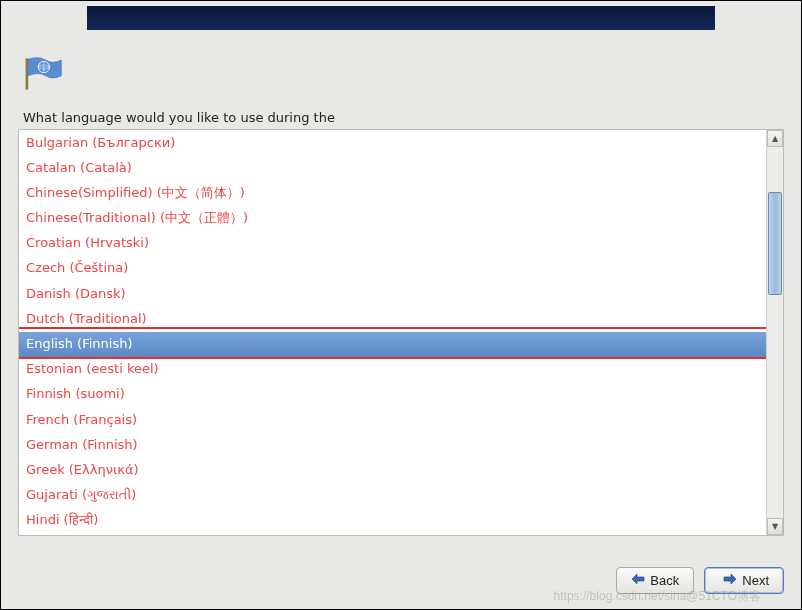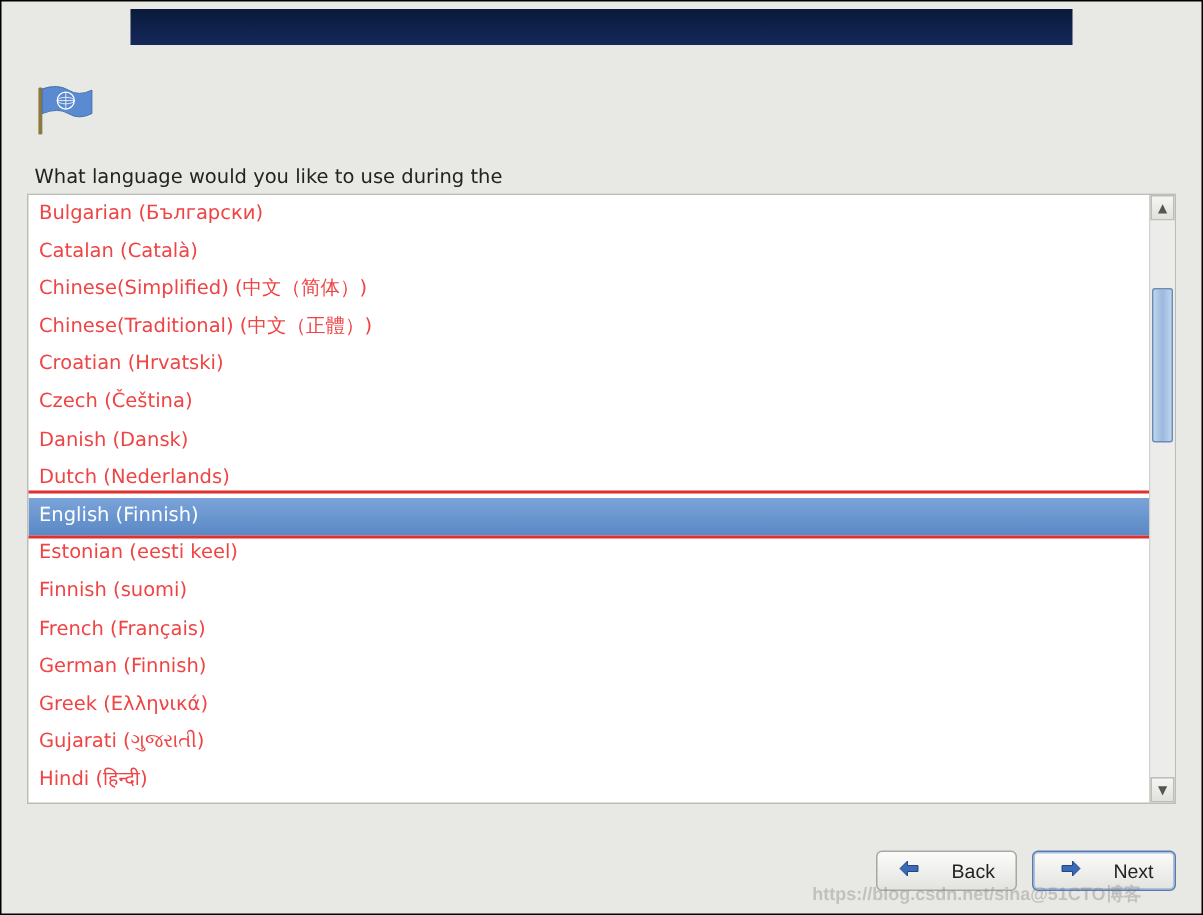--- a/index.html
+++ b/index.html
@@ -113,21 +113,21 @@
       right: 17px;
       left: 17px;
       display: flex;
       justify-content: flex-end;
       gap: 10px;
       padding-top: 10px;
     }
     .btn {
       display: inline-flex;
       align-items: center;
-      gap: 21px;
+      gap: 5px;
       padding: 5px 14px;
       background: linear-gradient(to bottom, #fbfbfa, #e3e3e0);
       border: 1px solid #a8a8a3;
       border-radius: 4px;
       font-size: 13px;
       color: #222;
       cursor: pointer;
       min-width: 76px;
       justify-content: center;
     }
@@ -141,21 +141,20 @@
       height: 12px;
     }
     .watermark {
       position: absolute;
       bottom: 4px;
       right: 40px;
       font-size: 12px;
       color: rgba(120,120,120,0.35);
       pointer-events: none;
       font-family: sans-serif;
-      font-weight: bold;
     }
   </style>
 </head>
 <body>
 
 <div class="header-bar"></div>
 
 <div class="prompt-area">
   <span>
     <svg class="flag-icon" viewBox="0 0 46 40">
@@ -172,21 +171,21 @@
 
 <div class="list-container">
   <div class="language-list" id="lang-list">
       <div class="language-item">Bulgarian (Български)</div>
       <div class="language-item">Catalan (Català)</div>
       <div class="language-item">Chinese(Simplified) (中文（简体）)</div>
       <div class="language-item">Chinese(Traditional) (中文（正體）)</div>
       <div class="language-item">Croatian (Hrvatski)</div>
       <div class="language-item">Czech (Čeština)</div>
       <div class="language-item">Danish (Dansk)</div>
-      <div class="language-item">Dutch (Nederlands)</div>
+      <div class="language-item">Dutch (Traditional)</div>
       <div class="language-item selected">English (Finnish)</div>
       <div class="language-item">Estonian (eesti keel)</div>
       <div class="language-item">Finnish (suomi)</div>
       <div class="language-item">French (Français)</div>
       <div class="language-item">German (Finnish)</div>
       <div class="language-item">Greek (Ελληνικά)</div>
       <div class="language-item">Gujarati (ગુજરાતી)</div>
       <div class="language-item">Hindi (हिन्दी)</div>
       <div class="highlight-frame" style="top: 197px;"></div>
     </div>

